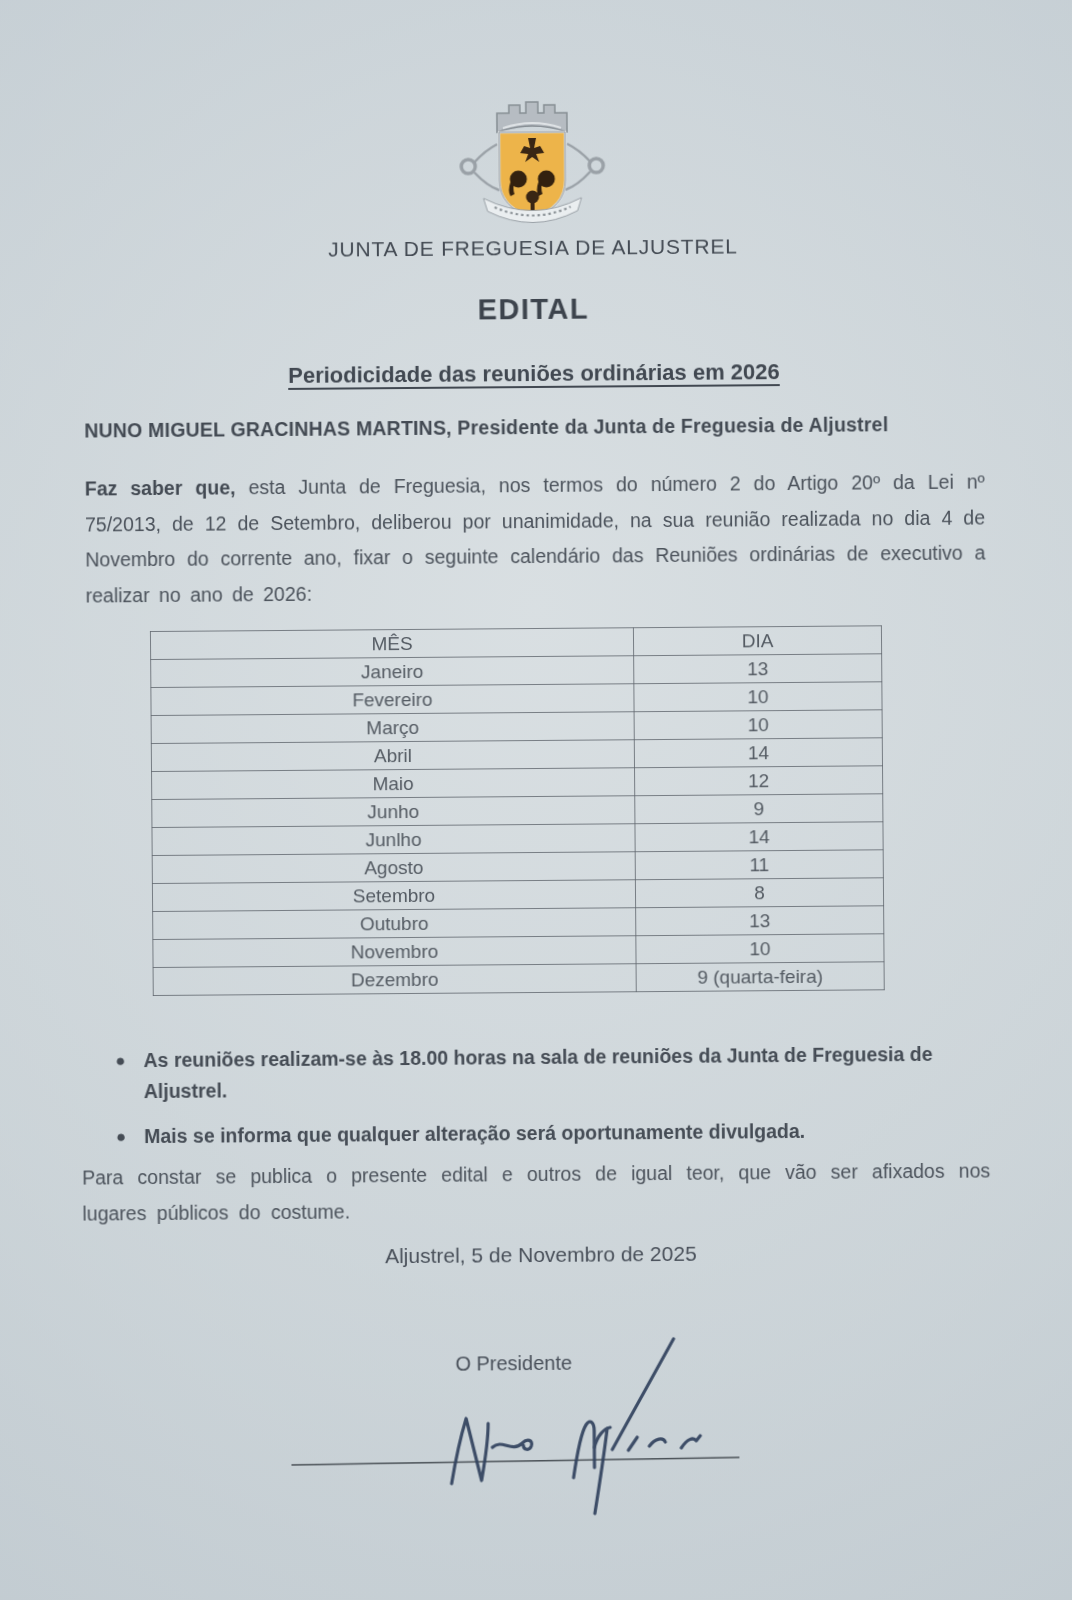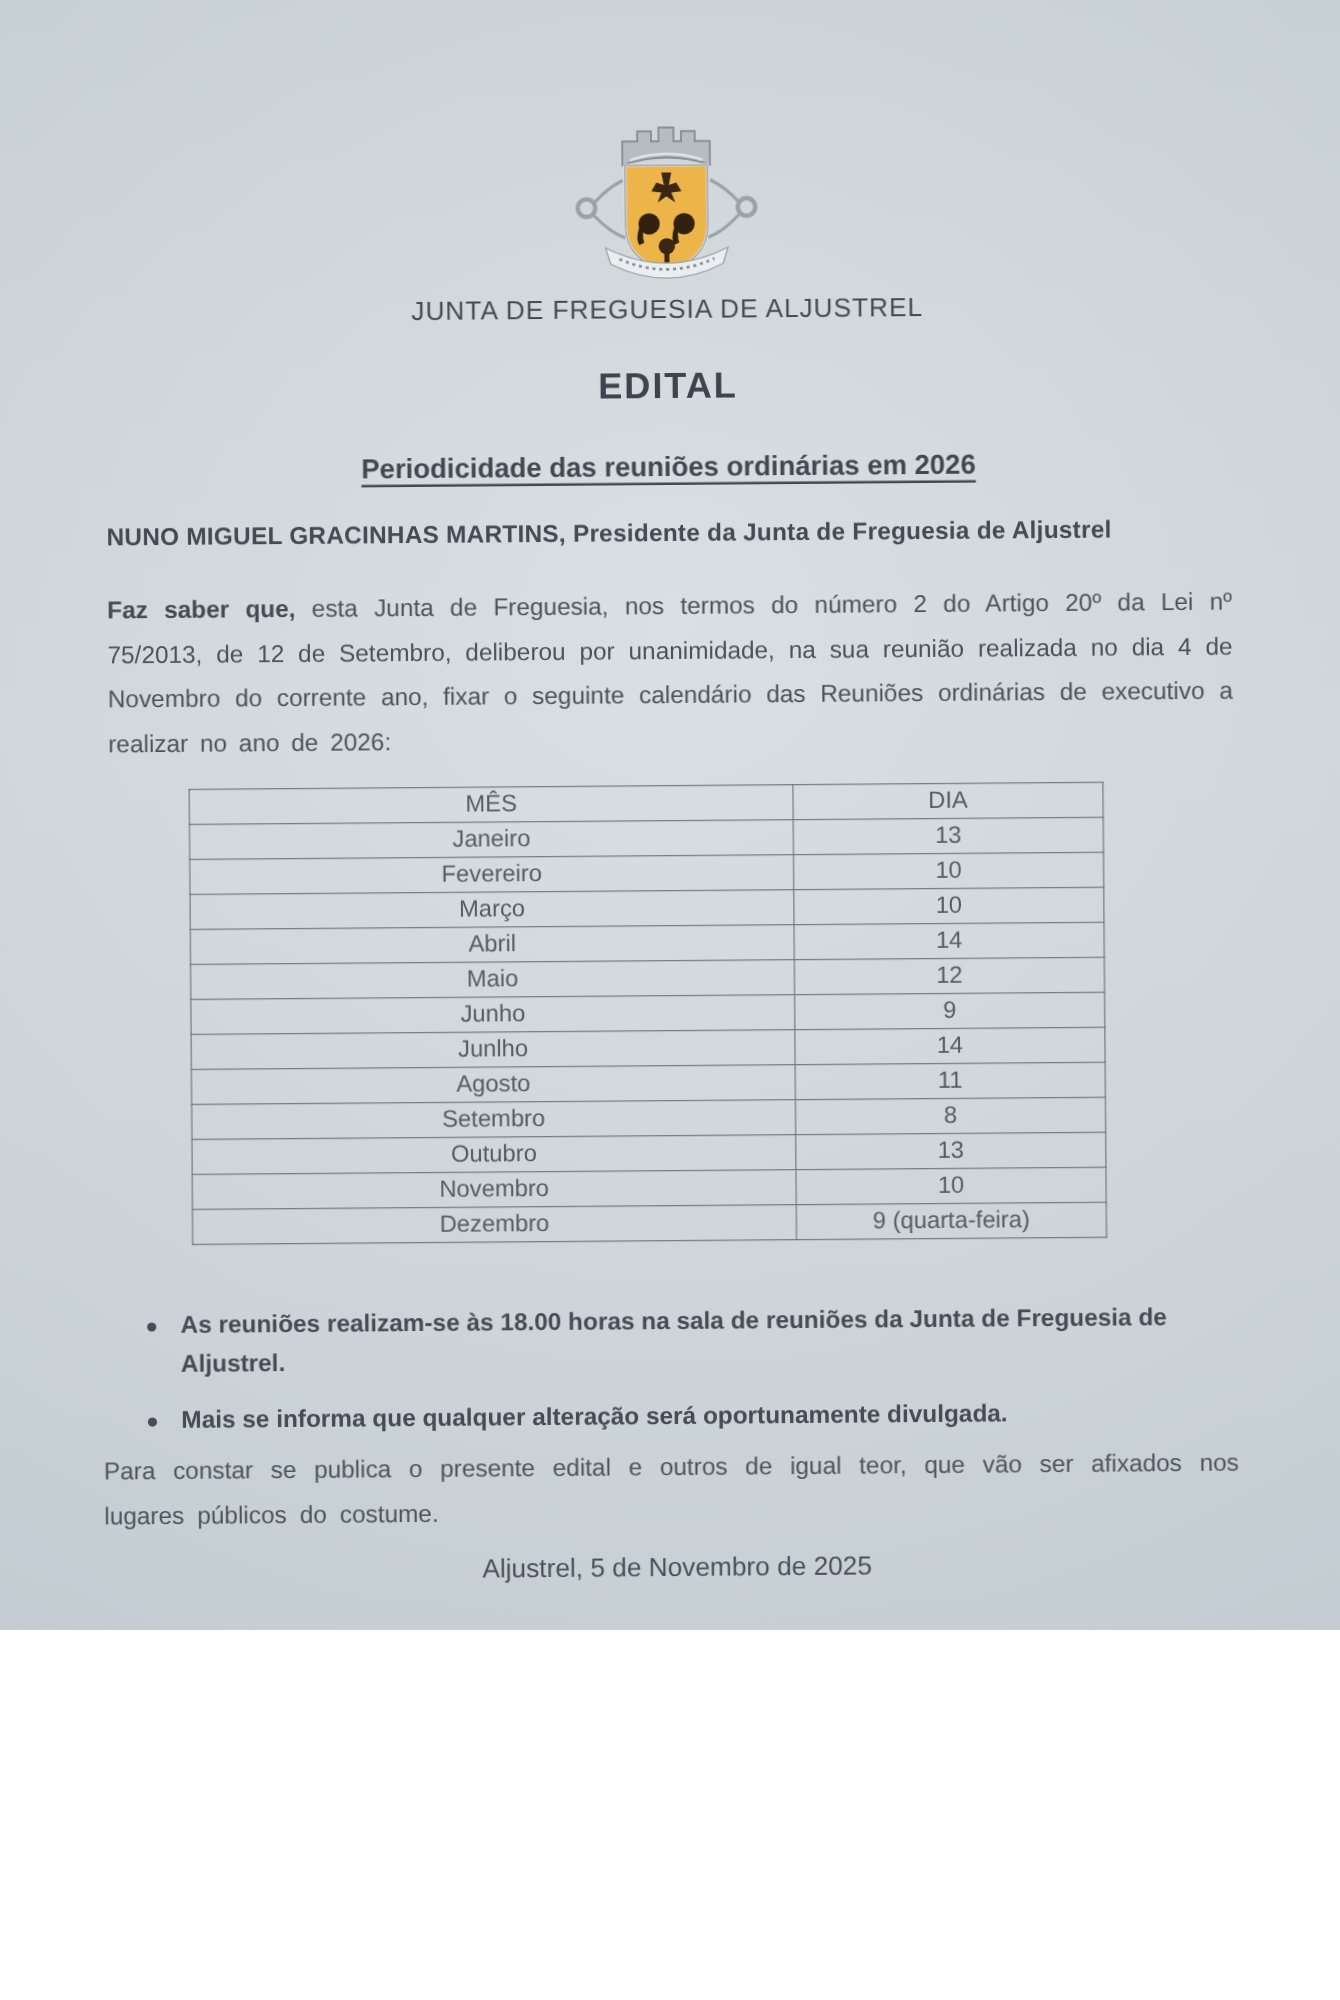--- a/index.html
+++ b/index.html
@@ -1,18 +1,18 @@
 <!DOCTYPE html>
 <html><head>
 <meta charset="utf-8">
 <style>
   html,body{margin:0;padding:0;}
   .page{
     position:relative;
-    width:1072px;height:1304px;
+    width:1072px;height:1600px;
     overflow:hidden;
     background:
       radial-gradient(ellipse 120% 90% at 50% 38%, rgba(218,224,227,.9) 0%, rgba(203,211,216,.6) 55%, rgba(188,198,205,.9) 100%),
       linear-gradient(180deg,#c3cdd3 0%,#d0d8db 45%,#c9d2d6 100%);
     font-family:"Liberation Sans", sans-serif;
   }
   .doc{
     position:absolute;inset:0;
     transform:rotate(-0.45deg);
     transform-origin:50% 40%;

